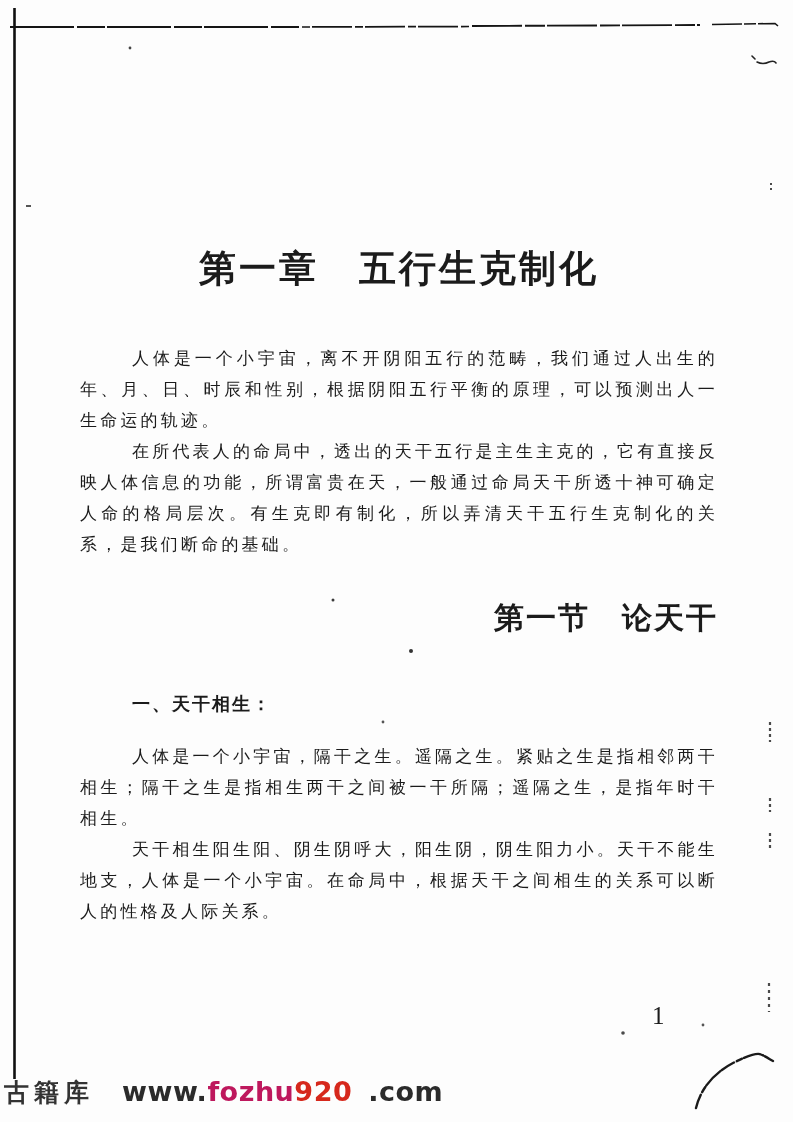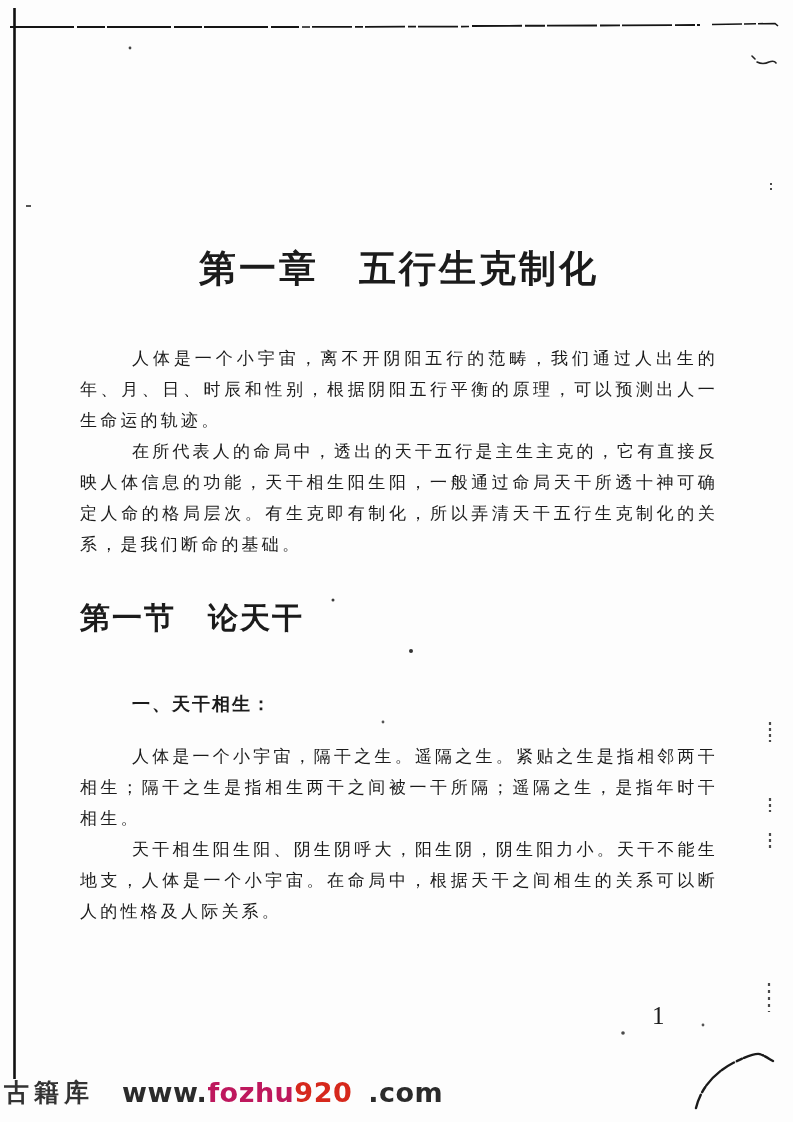--- a/index.html
+++ b/index.html
@@ -42,21 +42,21 @@
     margin: 0;
     text-indent: 52px;
   }
   .intro { top: 343px; }
   .sub   { top: 741px; }
   .section-title {
     position: absolute;
     left: 80px; top: 598px;
     width: 638px;
     margin: 0;
-    text-align: left;
+    text-align: right;
     font-size: 30px;
     font-weight: 700;
     letter-spacing: 2px;
     white-space: nowrap;
   }
   .subsection-heading {
     position: absolute;
     left: 132px; top: 692px;
     margin: 0;
     font-size: 18px;
@@ -67,21 +67,21 @@
   .page-number {
     position: absolute;
     left: 652px; top: 1002px;
     font-size: 25px;
     letter-spacing: 0;
   }
   .watermark {
     position: absolute;
     left: 4px; top: 1076px;
     display: flex;
-    align-items: center;
+    align-items: flex-start;
     gap: 12px;
     white-space: nowrap;
   }
   .wm-cjk {
     font-size: 25px;
     font-weight: 700;
     letter-spacing: 5px;
     color: #333333;
   }
   .wm-url {
@@ -124,21 +124,21 @@
     <circle cx="411" cy="651" r="2" fill="#333"></circle>
     <circle cx="383" cy="722" r="1.4" fill="#555"></circle>
     <circle cx="623" cy="1033" r="1.8" fill="#4a4a4a"></circle>
     <circle cx="703" cy="1025" r="1.4" fill="#555"></circle>
   </svg>
 
   <h1 class="chapter-title">第一章　五行生克制化</h1>
 
   <div class="body-text intro">
     <p>人体是一个小宇宙，离不开阴阳五行的范畴，我们通过人出生的年、月、日、时辰和性别，根据阴阳五行平衡的原理，可以预测出人一生命运的轨迹。</p>
-    <p>在所代表人的命局中，透出的天干五行是主生主克的，它有直接反映人体信息的功能，天干相生阳生阳，一般通过命局天干所透十神可确定人命的格局层次。有生克即有制化，所以弄清天干五行生克制化的关系，是我们断命的基础。</p>
+    <p>在所代表人的命局中，透出的天干五行是主生主克的，它有直接反映人体信息的功能，所谓富贵在天，一般通过命局天干所透十神可确定人命的格局层次。有生克即有制化，所以弄清天干五行生克制化的关系，是我们断命的基础。</p>
   </div>
 
   <h2 class="section-title">第一节　论天干</h2>
 
   <h3 class="subsection-heading">一、天干相生：</h3>
 
   <div class="body-text sub">
     <p>人体是一个小宇宙，隔干之生。遥隔之生。紧贴之生是指相邻两干相生；隔干之生是指相生两干之间被一干所隔；遥隔之生，是指年时干相生。</p>
     <p>天干相生阳生阳、阴生阴呼大，阳生阴，阴生阳力小。天干不能生地支，人体是一个小宇宙。在命局中，根据天干之间相生的关系可以断人的性格及人际关系。</p>
   </div>

